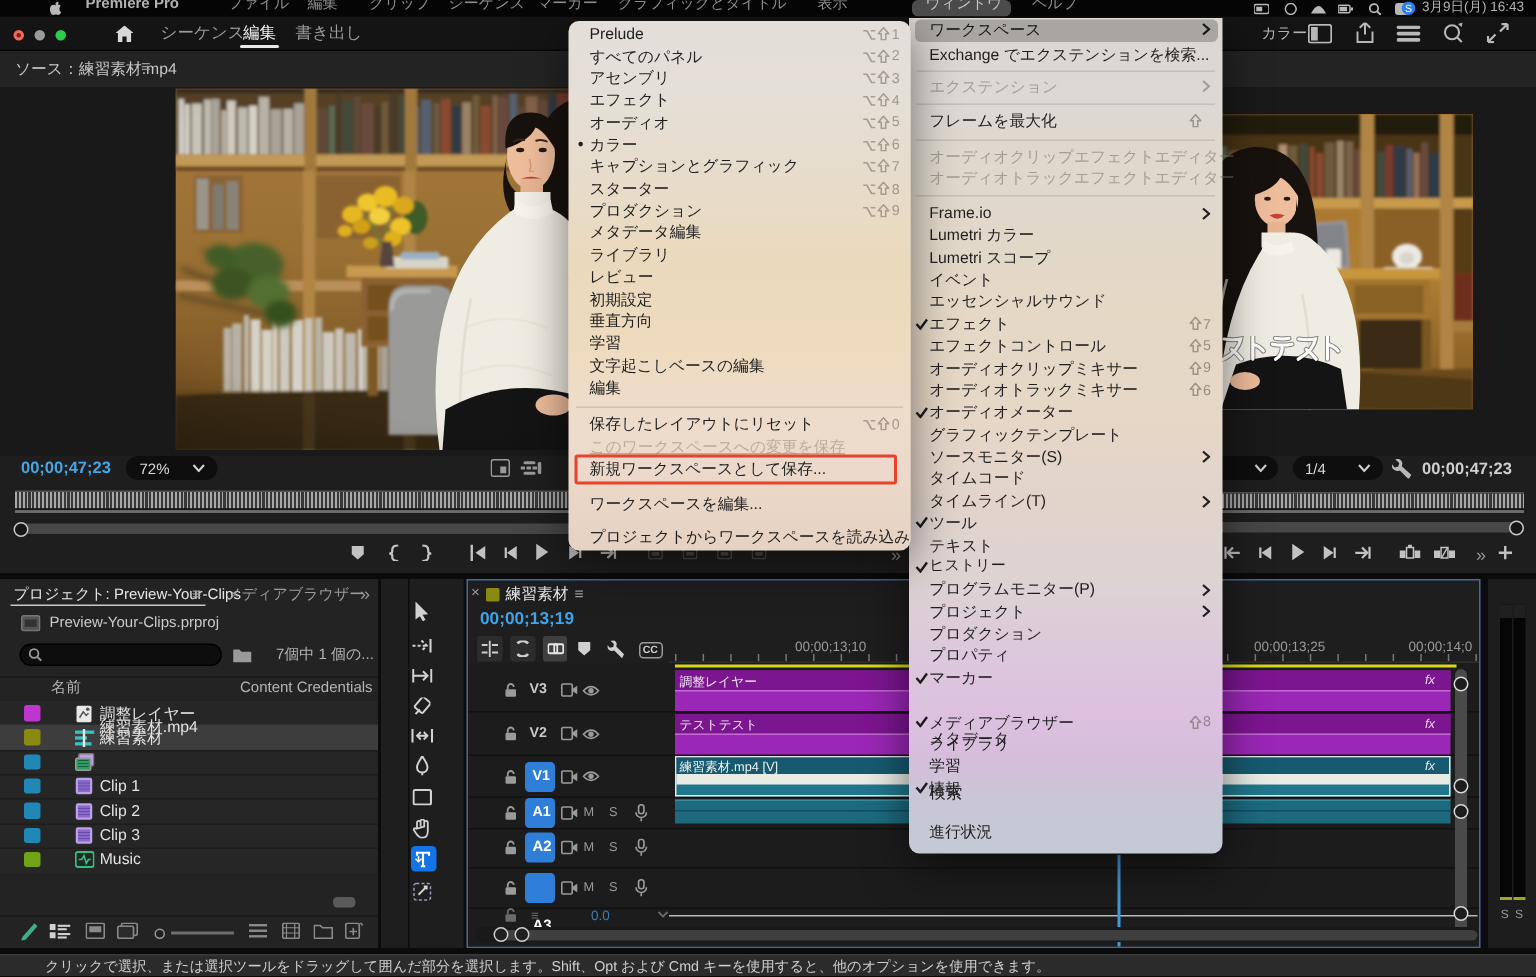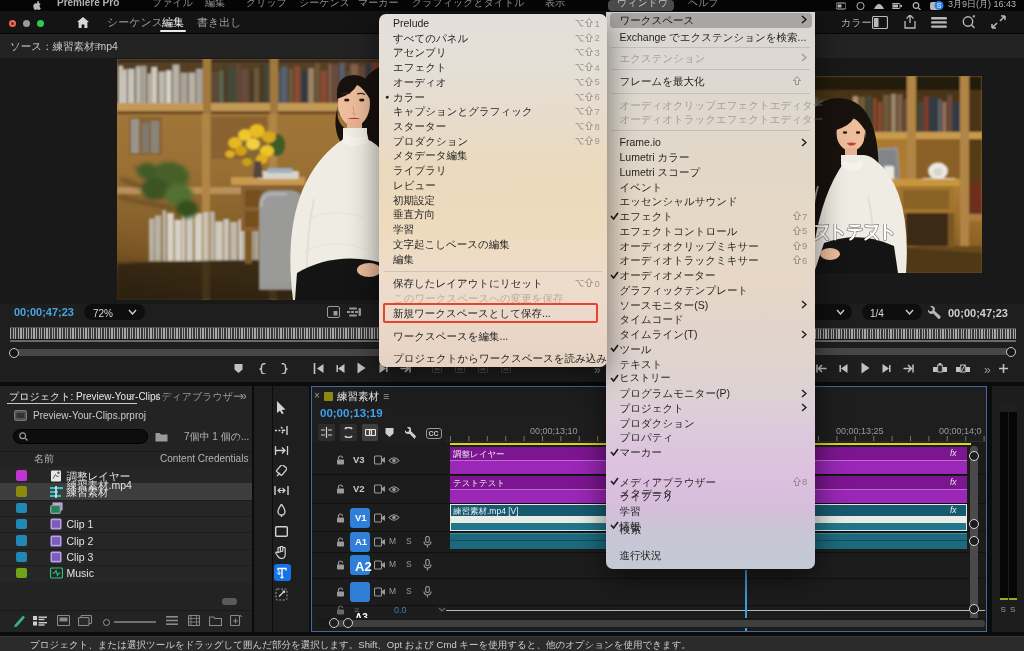--- a/index.html
+++ b/index.html
@@ -847,21 +847,21 @@
     <svg style="position:absolute;left:423px;top:535.75px;" width="9" height="12" viewBox="0 0 9 12" xmlns="http://www.w3.org/2000/svg">
       <rect x="2.7" y="0.5" width="3.6" height="6" rx="1.8" fill="none" stroke="#9a9a9a" stroke-width="1.1"></rect>
       <path d="M1 5.5a3.5 3.5 0 007 0M4.5 9.5v2" stroke="#9a9a9a" stroke-width="1.1" fill="none"></path>
     </svg>
     <div class="" style="left:312px;top:577.5px;width:674px;height:1px;background:#111;"></div>
     <svg style="position:absolute;left:336px;top:560.0px;" width="9" height="10" viewBox="0 0 9 10" xmlns="http://www.w3.org/2000/svg">
       <rect x="1" y="4.5" width="7" height="5" rx="0.8" fill="#9a9a9a"></rect>
       <path d="M2.5 4.5V3a2 2 0 014 0" stroke="#9a9a9a" stroke-width="1.2" fill="none"></path>
     </svg>
     <div class="" style="left:350px;top:555.0px;width:20px;height:20px;background:#2f7fd9;border-radius:3px;"></div>
-    <div style="position:absolute;left:355px;top:560.0px;font-size:13px;color:#fff;font-weight:700;white-space:nowrap;line-height:1;">A2</div>
+    <div style="position:absolute;left:355px;top:560.0px;font-size:10px;color:#fff;font-weight:700;white-space:nowrap;line-height:1;">A2</div>
     <svg style="position:absolute;left:374px;top:560.0px;" width="11" height="10" viewBox="0 0 11 10" xmlns="http://www.w3.org/2000/svg">
       <rect x="0.5" y="1" width="7" height="8" rx="1" fill="none" stroke="#9a9a9a" stroke-width="1.1"></rect>
       <path d="M8 4l3-2v6l-3-2z" fill="#9a9a9a"></path>
     </svg>
     <div style="position:absolute;left:389px;top:560.0px;font-size:8.5px;color:#9a9a9a;font-weight:400;white-space:nowrap;line-height:1;">M</div>
     <div style="position:absolute;left:406px;top:560.0px;font-size:8.5px;color:#9a9a9a;font-weight:400;white-space:nowrap;line-height:1;">S</div>
     <svg style="position:absolute;left:423px;top:559.0px;" width="9" height="12" viewBox="0 0 9 12" xmlns="http://www.w3.org/2000/svg">
       <rect x="2.7" y="0.5" width="3.6" height="6" rx="1.8" fill="none" stroke="#9a9a9a" stroke-width="1.1"></rect>
       <path d="M1 5.5a3.5 3.5 0 007 0M4.5 9.5v2" stroke="#9a9a9a" stroke-width="1.1" fill="none"></path>
     </svg>
@@ -923,21 +923,21 @@
     <div class="" style="left:1000px;top:403px;width:7.5px;height:197px;background:#060606;"></div>
     <div class="" style="left:1009px;top:403px;width:7.5px;height:197px;background:#060606;"></div>
     <div class="" style="left:1000px;top:403px;width:7.5px;height:9px;background:#202020;"></div>
     <div class="" style="left:1009px;top:403px;width:7.5px;height:9px;background:#202020;"></div>
     <div class="" style="left:1000px;top:597.5px;width:7.5px;height:2.5px;background:#a3a41f;"></div>
     <div class="" style="left:1009px;top:597.5px;width:7.5px;height:2.5px;background:#a3a41f;"></div>
     <div style="position:absolute;left:1000.5px;top:606px;font-size:8px;color:#9a9a9a;font-weight:400;white-space:nowrap;line-height:1;">S</div>
     <div style="position:absolute;left:1010px;top:606px;font-size:8px;color:#9a9a9a;font-weight:400;white-space:nowrap;line-height:1;">S</div>
     <div class="" style="left:0px;top:632px;width:1024px;height:4px;background:#0b0b0b;"></div>
     <div class="" style="left:0px;top:636px;width:1024px;height:15px;background:#2b2b2b;border-top:1px solid #3a3a3a;"></div>
-    <div style="position:absolute;left:30px;top:639.5px;font-size:9.5px;color:#cfcfcf;font-weight:400;white-space:nowrap;line-height:1;">プロジェクト、または選択ツールをドラッグして囲んだ部分を選択します。Shift、Opt および Cmd キーを使用すると、他のオプションを使用できます。</div>
+    <div style="position:absolute;left:30px;top:639.5px;font-size:9.5px;color:#cfcfcf;font-weight:400;white-space:nowrap;line-height:1;">クリックで選択、または選択ツールをドラッグして囲んだ部分を選択します。Shift、Opt および Cmd キーを使用すると、他のオプションを使用できます。</div>
     <div style="position:absolute;left:606px;top:12px;width:209px;height:557px;border-radius:0 0 7px 7px;box-shadow:0 8px 30px rgba(0,0,0,.55);background:linear-gradient(180deg,#dad6d2 0px,#ddd8d3 55px,#e0d8cb 120px,#e5d8c5 200px,#e6d7c6 265px,#e2d4cb 320px,#ddd3d3 375px,#dcc8dc 425px,#ddc0df 465px,#d5bedb 495px,#c9c6d5 520px,#c3cad4 557px);"></div>
     <div class="" style="left:609.5px;top:12.5px;width:202px;height:15px;background:#a9a5a2;border-radius:4px;"></div>
     <div style="position:absolute;left:619.5px;top:14.8px;font-size:10.5px;color:#161616;font-weight:400;white-space:nowrap;line-height:1;">ワークスペース</div>
     <svg style="position:absolute;left:801px;top:15.3px;" width="6" height="9" viewBox="0 0 6 9" xmlns="http://www.w3.org/2000/svg">
       <path d="M1 1l4 3.5L1 8" stroke="#161616" stroke-width="1.5" fill="none"></path>
     </svg>
     <div style="position:absolute;left:619.5px;top:32.3px;font-size:10.5px;color:#1f1f1f;font-weight:400;white-space:nowrap;line-height:1;">Exchange でエクステンションを検索...</div>
     <div class="" style="left:611px;top:47.3px;width:199px;height:1px;background:rgba(60,50,45,.15);"></div>
     <div style="position:absolute;left:619.5px;top:52.5px;font-size:10.5px;color:rgba(120,110,100,.55);font-weight:400;white-space:nowrap;line-height:1;">エクステンション</div>
     <svg style="position:absolute;left:801px;top:53.0px;" width="6" height="9" viewBox="0 0 6 9" xmlns="http://www.w3.org/2000/svg">

